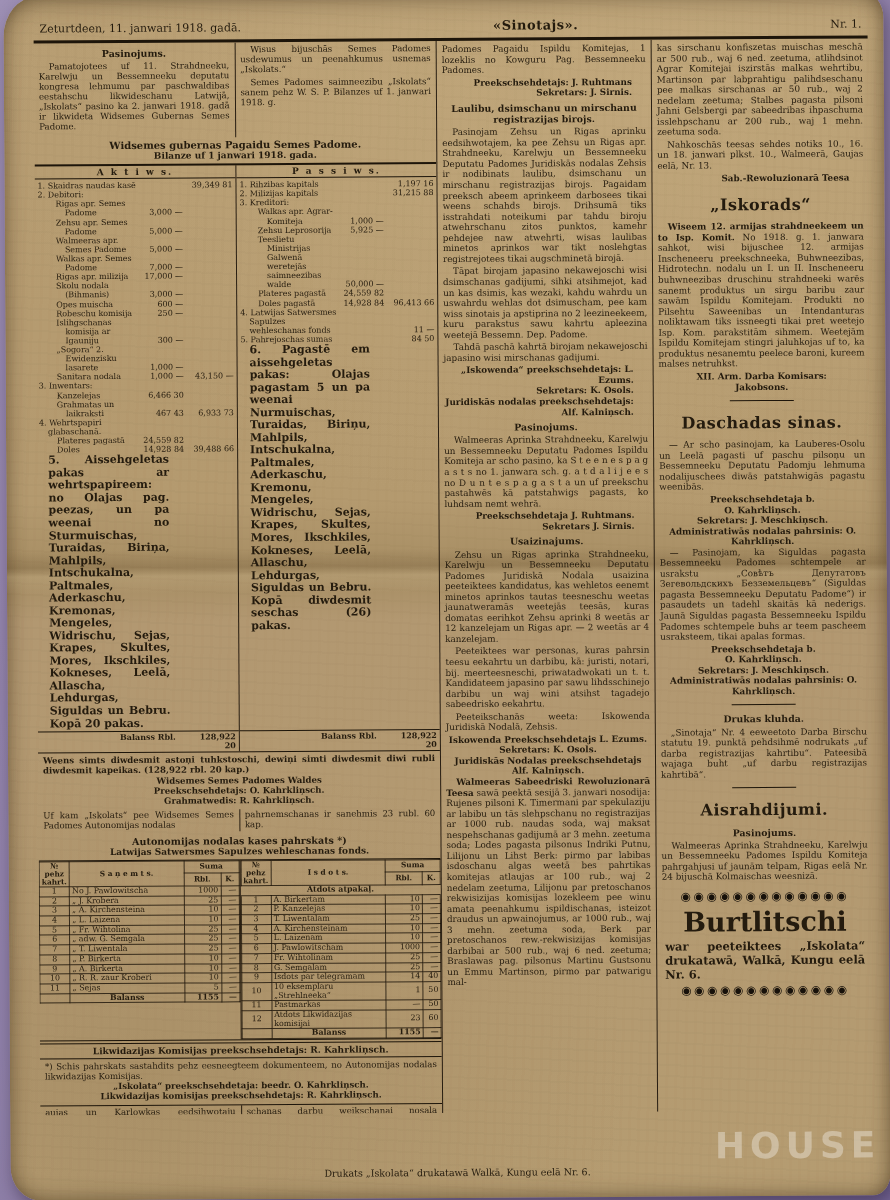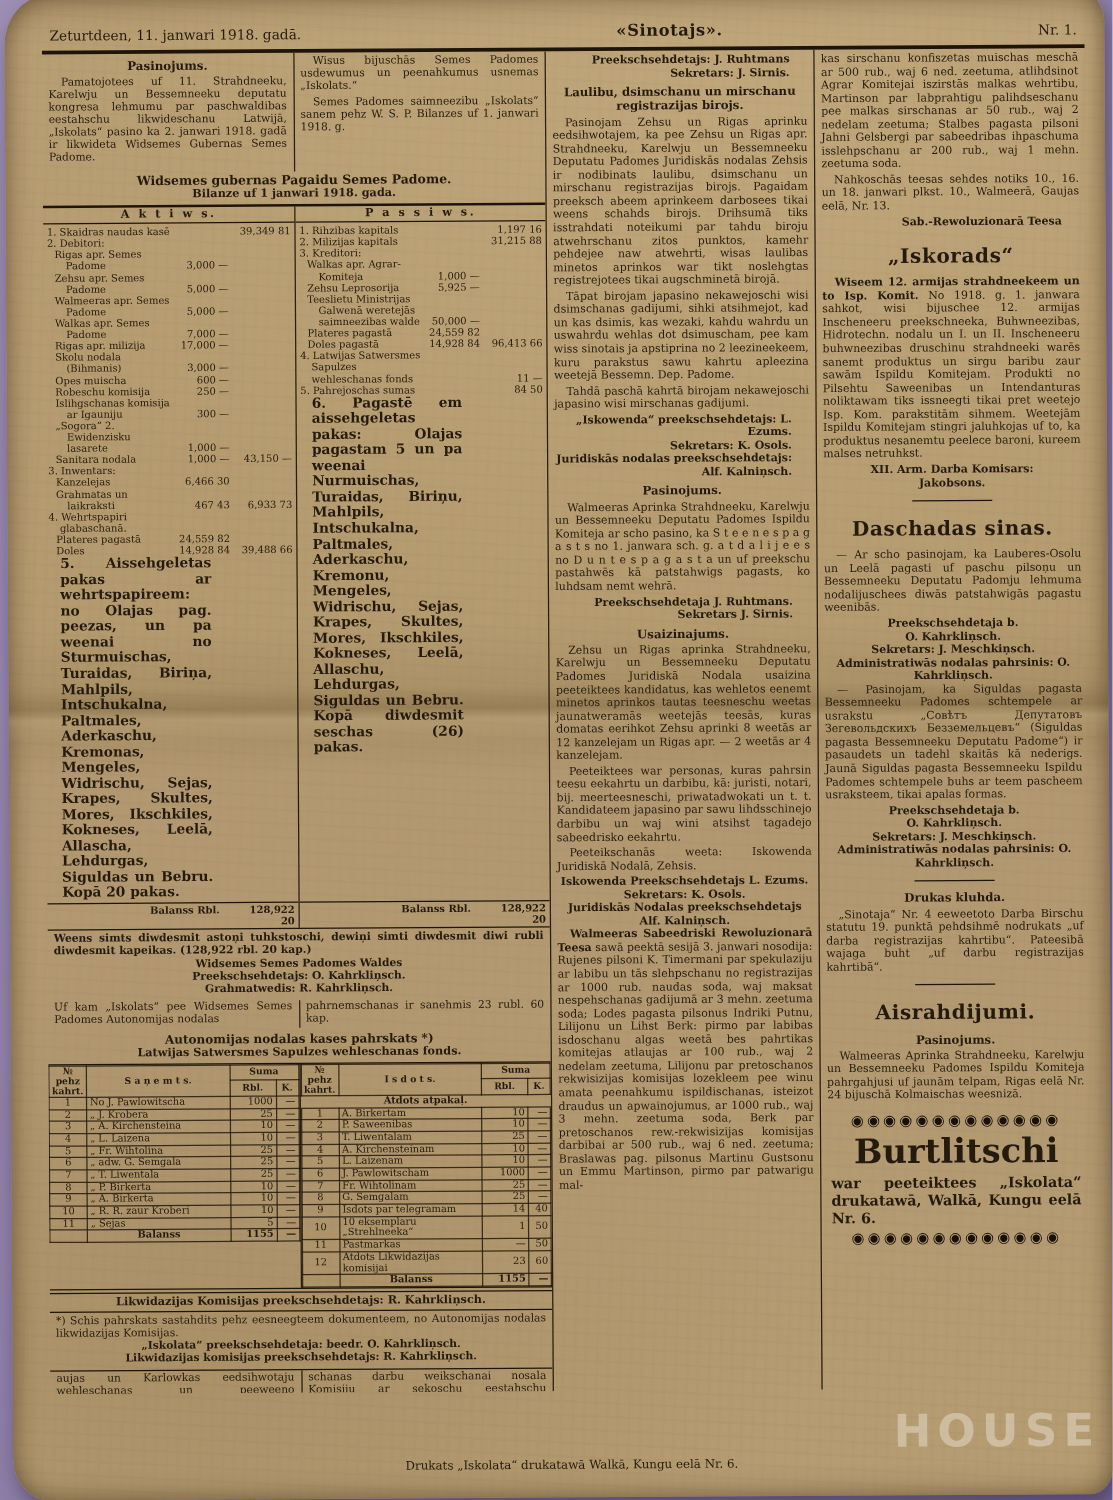--- a/index.html
+++ b/index.html
@@ -54,21 +54,21 @@
   .bal-sub{font-weight:bold;text-align:center;font-size:9px;margin-bottom:2px;}
 
   
   .btable{display:flex;border-top:2px solid #1d150a;border-bottom:1.5px solid #1d150a;font-size:8px;line-height:1.14;}
   .bhalf{width:50%;display:flex;flex-direction:column;}
   .bhalf.first{border-right:1.5px solid rgba(25,17,8,.9);}
   .bhead{text-align:center;font-weight:bold;letter-spacing:2px;border-bottom:1.3px solid #1d150a;padding:1px 0;font-size:9px;}
   .brows{padding:2px 3px 1px 3px;flex:1;}
   .brow{display:flex;align-items:flex-end;}
   .brow .lbl{flex:1;padding-left:9px;text-indent:-9px;}
-  .brow.ind .lbl{margin-left:6px;}
+  .brow.ind .lbl{margin-left:18px;}
   .brow .sub{width:44px;text-align:right;white-space:nowrap;}
   .brow .tot{width:50px;text-align:right;white-space:nowrap;}
   .brow.para .lbl{flex:none;width:62%;text-indent:0;padding-left:9px;text-align:justify;font-size:11px;font-weight:bold;}
   .balline{display:flex;border-top:1.2px solid #1d150a;font-weight:bold;padding:1px 3px;}
   .balline .bl{flex:1;text-align:right;padding-right:10px;}
   .balline .bt{width:50px;text-align:right;}
 
   .words{font-weight:bold;text-align:justify;padding:3px 5px 1px;}
   .sigline{text-align:center;font-weight:bold;}
   .ufkam{display:flex;margin-top:3px;}
@@ -446,21 +446,21 @@
                     <td colspan="4">Atdots atpakaļ.</td>
                   </tr>
                   <tr>
                     <td class="num">1</td>
                     <td>A. Birkertam</td>
                     <td class="rbl">10</td>
                     <td class="kk">—</td>
                   </tr>
                   <tr>
                     <td class="num">2</td>
-                    <td>P. Saweenibas</td>
+                    <td>P. Kanzelejas</td>
                     <td class="rbl">10</td>
                     <td class="kk">—</td>
                   </tr>
                   <tr>
                     <td class="num">3</td>
                     <td>T. Liwentalam</td>
                     <td class="rbl">25</td>
                     <td class="kk">—</td>
                   </tr>
                   <tr>
@@ -536,20 +536,21 @@
         <div class="fsig">„Iskolata“ preekschsehdetaja: beedr. O. Kahrkliņsch.</div>
         <div class="fsig">Likwidazijas komisijas preekschsehdetajs: R. Kahrkliņsch.</div>
 
         <div class="bstrip">
           <div>aujas un Karlowkas eedsihwotaju wehleschanas un peeweeno preekschpilsehtu Karlowku un Pohrgausu Walmeeras pilsehtai sem kopeja nosaukuma. Robeschu wilkschanai un peeweeno-</div>
           <div>schanas darbu weikschanai nosala Komisiju ar sekoschu eestahschu preekschstahwneezibu: 1 lozeklis no Walmeeras Aprinka Str., Kar. un Bessemneeku Padomes, 1 lozeklis no Walmeeras Str.</div>
         </div>
       </div>
 
       <div class="col3 ink-rule-r" id="col3-blocks">
+          <p class="block-p noind">Padomes Pagaidu Ispildu Komitejas, 1 lozeklis no Kowguru Pag. Bessemneeku Padomes.</p>
           <div class="block-sig">Preekschsehdetajs: J. Ruhtmans</div>
           <div class="block-sig">Sekretars: J. Sirnis.</div>
           <div class="block-h">Laulibu, dsimschanu un mirschanu registrazijas birojs.</div>
           <p class="block-p">Pasinojam Zehsu un Rigas aprinku eedsihwotajem, ka pee Zehsu un Rigas apr. Strahdneeku, Karelwju un Bessemneeku Deputatu Padomes Juridiskās nodalas Zehsis ir nodibinats laulibu, dsimschanu un mirschanu registrazijas birojs. Pagaidam preeksch abeem aprinkeem darbosees tikai weens schahds birojs. Drihsumā tiks isstrahdati noteikumi par tahdu biroju atwehrschanu zitos punktos, kamehr pehdejee naw atwehrti, wisas laulibas minetos aprinkos war tikt noslehgtas registrejotees tikai augschminetā birojā.</p>
           <p class="block-p">Tāpat birojam japasino nekawejoschi wisi dsimschanas gadijumi, sihki atsihmejot, kad un kas dsimis, kas wezaki, kahdu wahrdu un uswahrdu wehlas dot dsimuscham, pee kam wiss sinotais ja apstiprina no 2 leezineekeem, kuru parakstus sawu kahrtu apleezina weetejā Bessemn. Dep. Padome.</p>
           <p class="block-p">Tahdā paschā kahrtā birojam nekawejoschi japasino wisi mirschanas gadijumi.</p>
           <div class="block-sig">„Iskowenda“ preekschsehdetajs: L. Ezums.</div>
           <div class="block-sig">Sekretars: K. Osols.</div>
           <div class="block-sig">Juridiskās nodalas preekschsehdetajs: Alf. Kalniņsch.</div>
           <div class="block-h">Pasinojums.</div>

